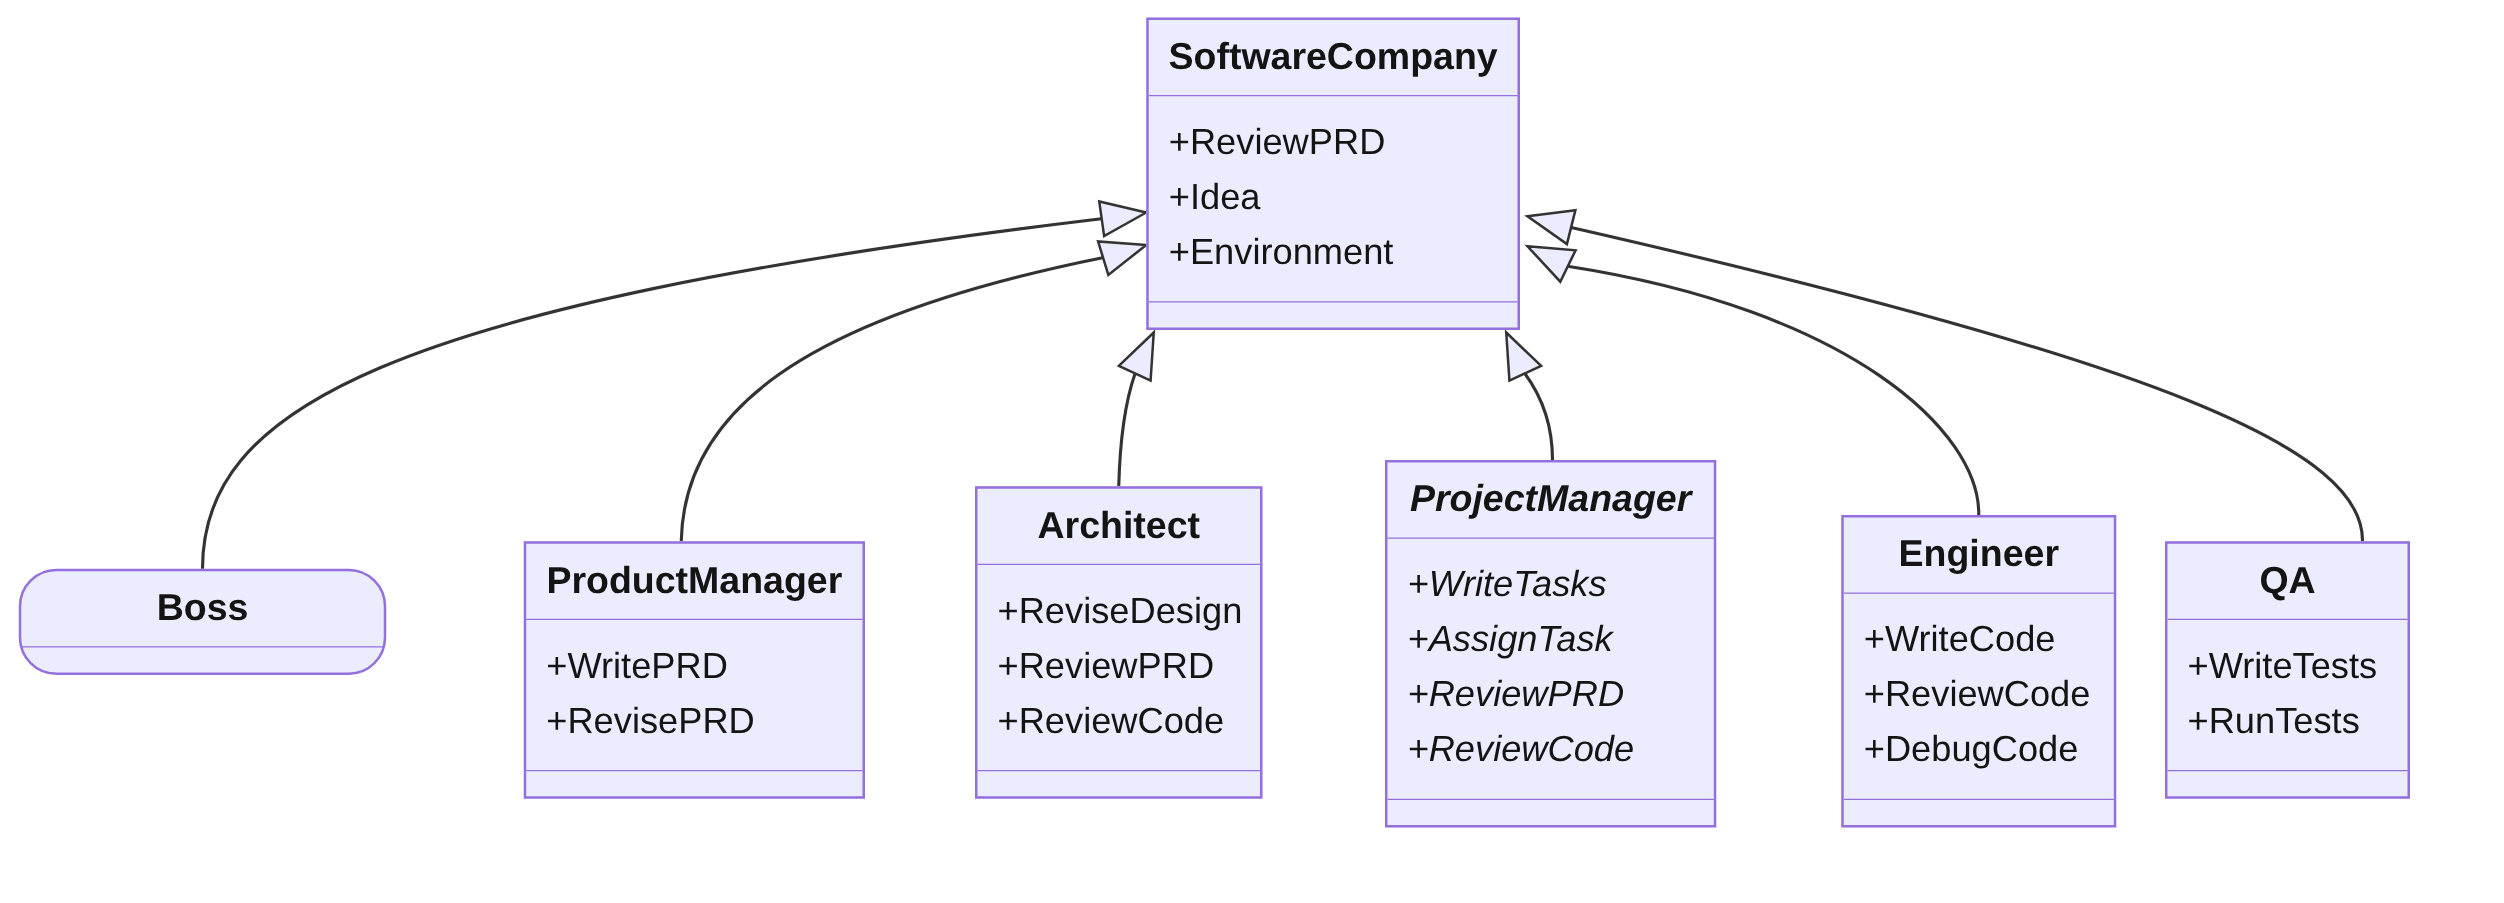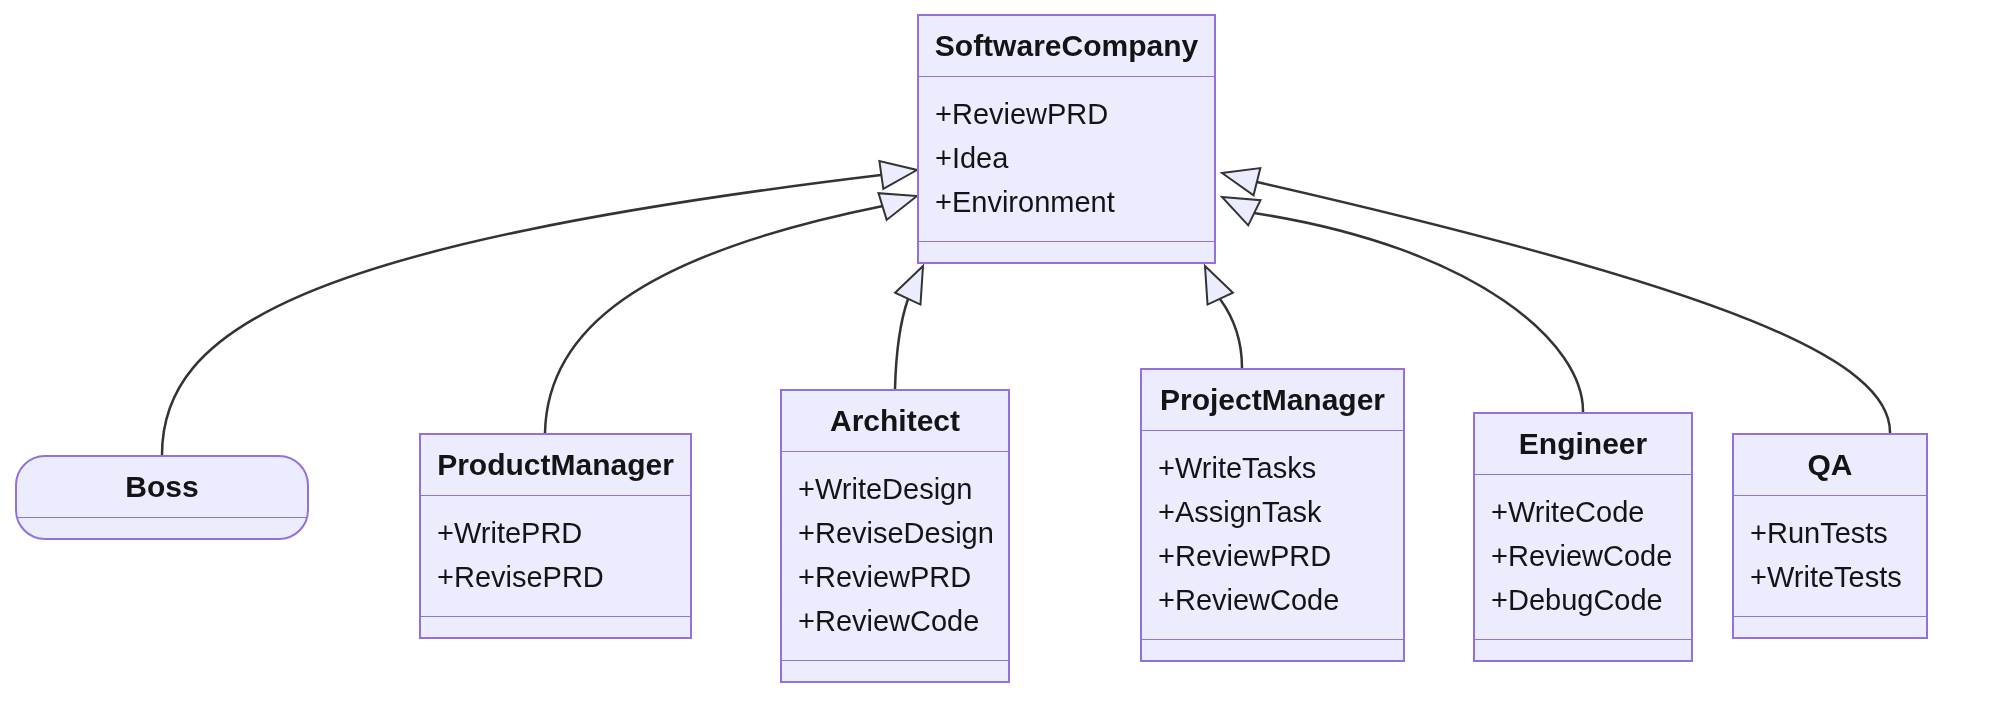--- a/index.html
+++ b/index.html
@@ -65,28 +65,27 @@
         <div class="class-title">ProductManager</div>
         <div class="class-members">
           <div class="class-member">+WritePRD</div>
           <div class="class-member">+RevisePRD</div>
         </div>
         <div class="class-methods"></div>
       </div>
       <div class="class-box" style="left: 780px; top: 389px; width: 230px;">
         <div class="class-title">Architect</div>
         <div class="class-members">
-          <div class="class-member">+WriteDesign</div>
           <div class="class-member">+ReviseDesign</div>
           <div class="class-member">+ReviewPRD</div>
           <div class="class-member">+ReviewCode</div>
         </div>
         <div class="class-methods"></div>
       </div>
-      <div class="class-box" style="left: 1140px; top: 368px; width: 265px;">
+      <div class="class-box" style="left: 1108px; top: 368px; width: 265px; font-style: italic;">
         <div class="class-title">ProjectManager</div>
         <div class="class-members">
           <div class="class-member">+WriteTasks</div>
           <div class="class-member">+AssignTask</div>
           <div class="class-member">+ReviewPRD</div>
           <div class="class-member">+ReviewCode</div>
         </div>
         <div class="class-methods"></div>
       </div>
       <div class="class-box" style="left: 1473px; top: 412px; width: 220px;">
@@ -94,19 +93,19 @@
         <div class="class-members">
           <div class="class-member">+WriteCode</div>
           <div class="class-member">+ReviewCode</div>
           <div class="class-member">+DebugCode</div>
         </div>
         <div class="class-methods"></div>
       </div>
       <div class="class-box" style="left: 1732px; top: 433px; width: 196px;">
         <div class="class-title">QA</div>
         <div class="class-members">
+          <div class="class-member">+WriteTests</div>
           <div class="class-member">+RunTests</div>
-          <div class="class-member">+WriteTests</div>
         </div>
         <div class="class-methods"></div>
       </div>
     </div>
 </div>
 
 </body></html>

